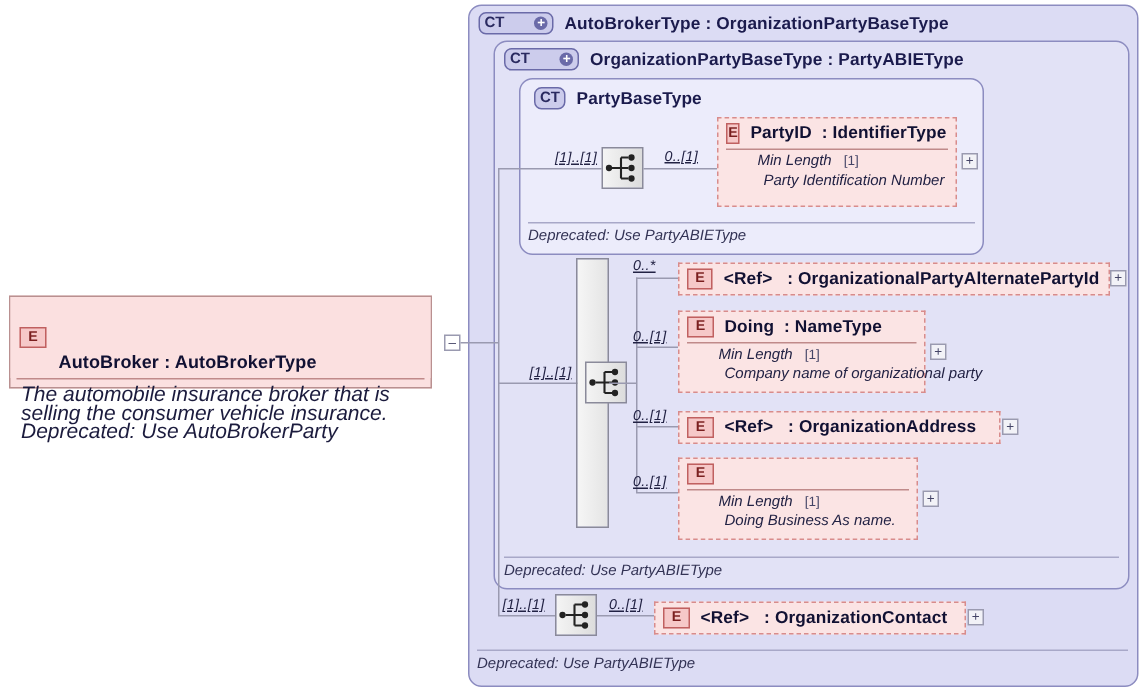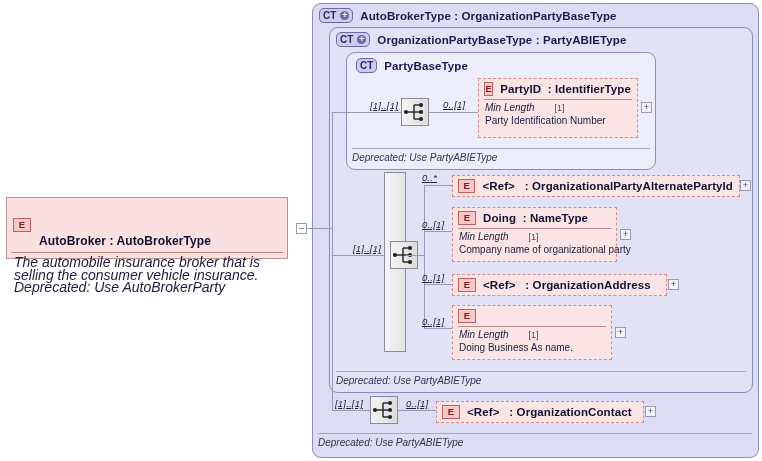--- a/index.html
+++ b/index.html
@@ -36,21 +36,21 @@
     position: absolute;
     top: 5px; left: 7px;
     display: flex;
     align-items: center;
     gap: 7px;
     white-space: nowrap;
   }
   .ct-badge {
     display: inline-flex;
     align-items: center;
-    gap: 4px;
+    gap: 20px;
     border: 1px solid #6a6aa8;
     border-radius: 5px;
     background: #ccccec;
     padding: 0px 3px;
     height: 15px;
     font-size: 10px;
     font-weight: bold;
     color: #2a2a60;
     letter-spacing: 0px;
     line-height: 13px;
@@ -118,33 +118,36 @@
     letter-spacing: 0.1px;
   }
   .el-sep {
     height: 1px;
     background: #c08a8a;
     margin: 0 5px;
   }
   .el-facet {
     display: flex;
     align-items: baseline;
-    gap: 20px;
+    gap: 8px;
     padding: 2px 6px 1px 6px;
     font-size: 10px;
     font-style: italic;
     color: #222244;
     white-space: nowrap;
+    margin-left: 20px;
   }
   .el-facet .fval { font-style: normal; font-size: 9px; color: #444466; }
   .el-doc {
     padding: 1px 6px 3px 6px;
     font-size: 10px;
+    font-style: italic;
     color: #222244;
     white-space: nowrap;
+    margin-left: 24px;
   }
 
   
   .expand {
     position: absolute;
     width: 11px; height: 11px;
     border: 1px solid #9a9ab0;
     background: #f2f2f7;
     color: #444466;
     font-size: 9px;

